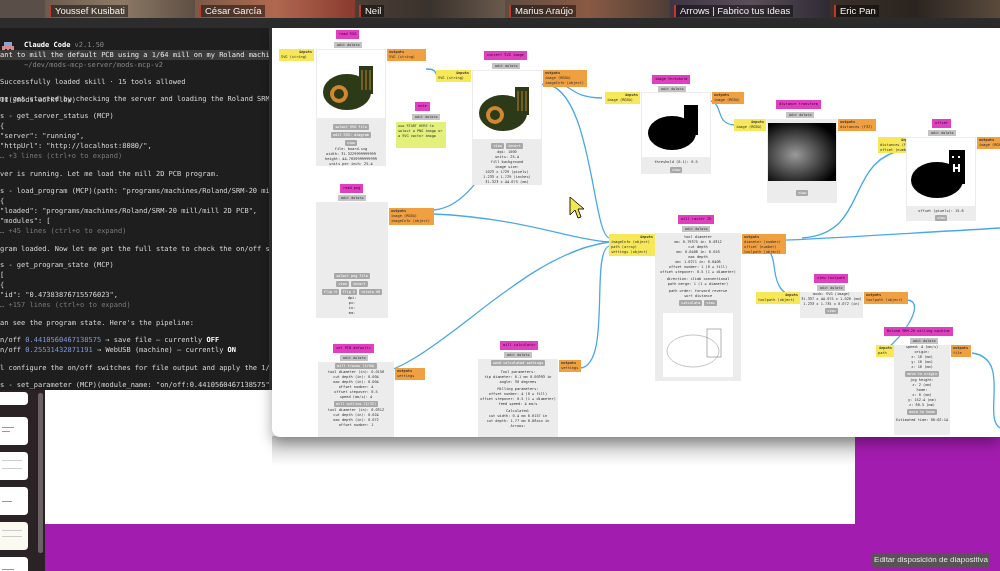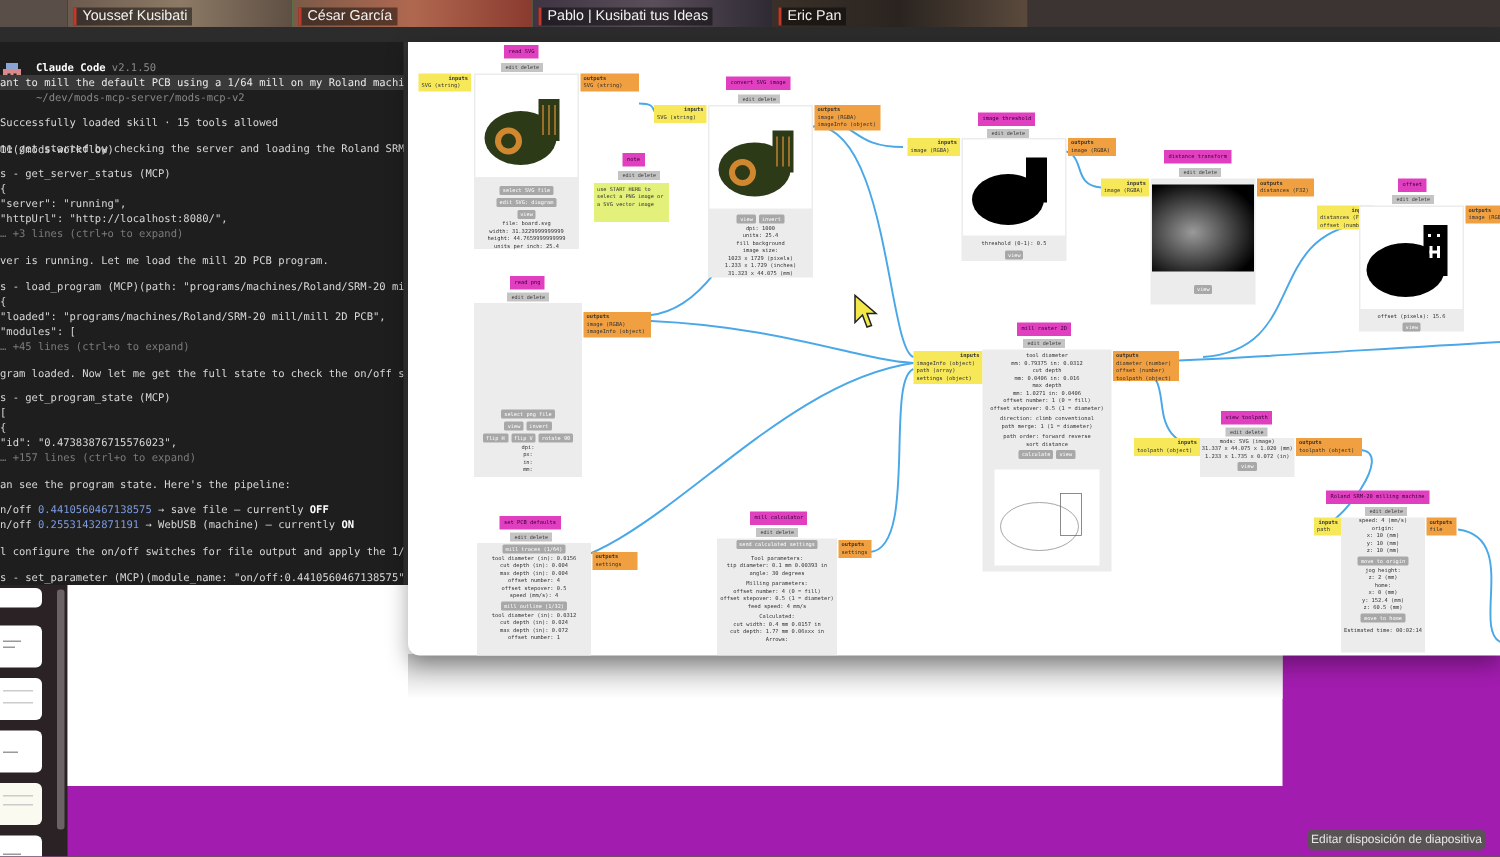--- a/index.html
+++ b/index.html
@@ -73,23 +73,31 @@
         <div class="bg" style="background:#5a4e48"></div>
       </div>
     <div class="tile" style="width:150px">
         <div class="bg" style="background:linear-gradient(90deg,#6b5a4e,#8d7a66,#5e4f44)"></div>
         <span class="name">Youssef Kusibati</span>
       </div>
     <div class="tile active" style="width:160px">
         <div class="bg" style="background:linear-gradient(90deg,#7a5a48,#b06850,#8a3a2e)"></div>
         <span class="name">César García</span>
       </div>
+    <div class="tile" style="width:150px">
+        <div class="bg" style="background:linear-gradient(90deg,#4a3e36,#3a322c,#6a5a4c)"></div>
+        <span class="name">Neil</span>
+      </div>
+    <div class="tile" style="width:165px">
+        <div class="bg" style="background:linear-gradient(90deg,#5e4c42,#8a5a44,#4e3e36)"></div>
+        <span class="name">Marius Araújo</span>
+      </div>
     <div class="tile" style="width:160px">
         <div class="bg" style="background:linear-gradient(90deg,#3e3442,#5a4e5a,#2e2a34)"></div>
-        <span class="name">Pablo | Kusibati tus Ideas</span>
+        <span class="name">Arrows | Fabrico tus Ideas</span>
       </div>
     <div class="tile" style="width:170px">
         <div class="bg" style="background:linear-gradient(90deg,#3a3028,#2a2420,#5a4a3c)"></div>
         <span class="name">Eric Pan</span>
       </div>
   </div>
   <div class="strip-bar"></div>
 
   <div class="terminal">
     <div class="term-head">

